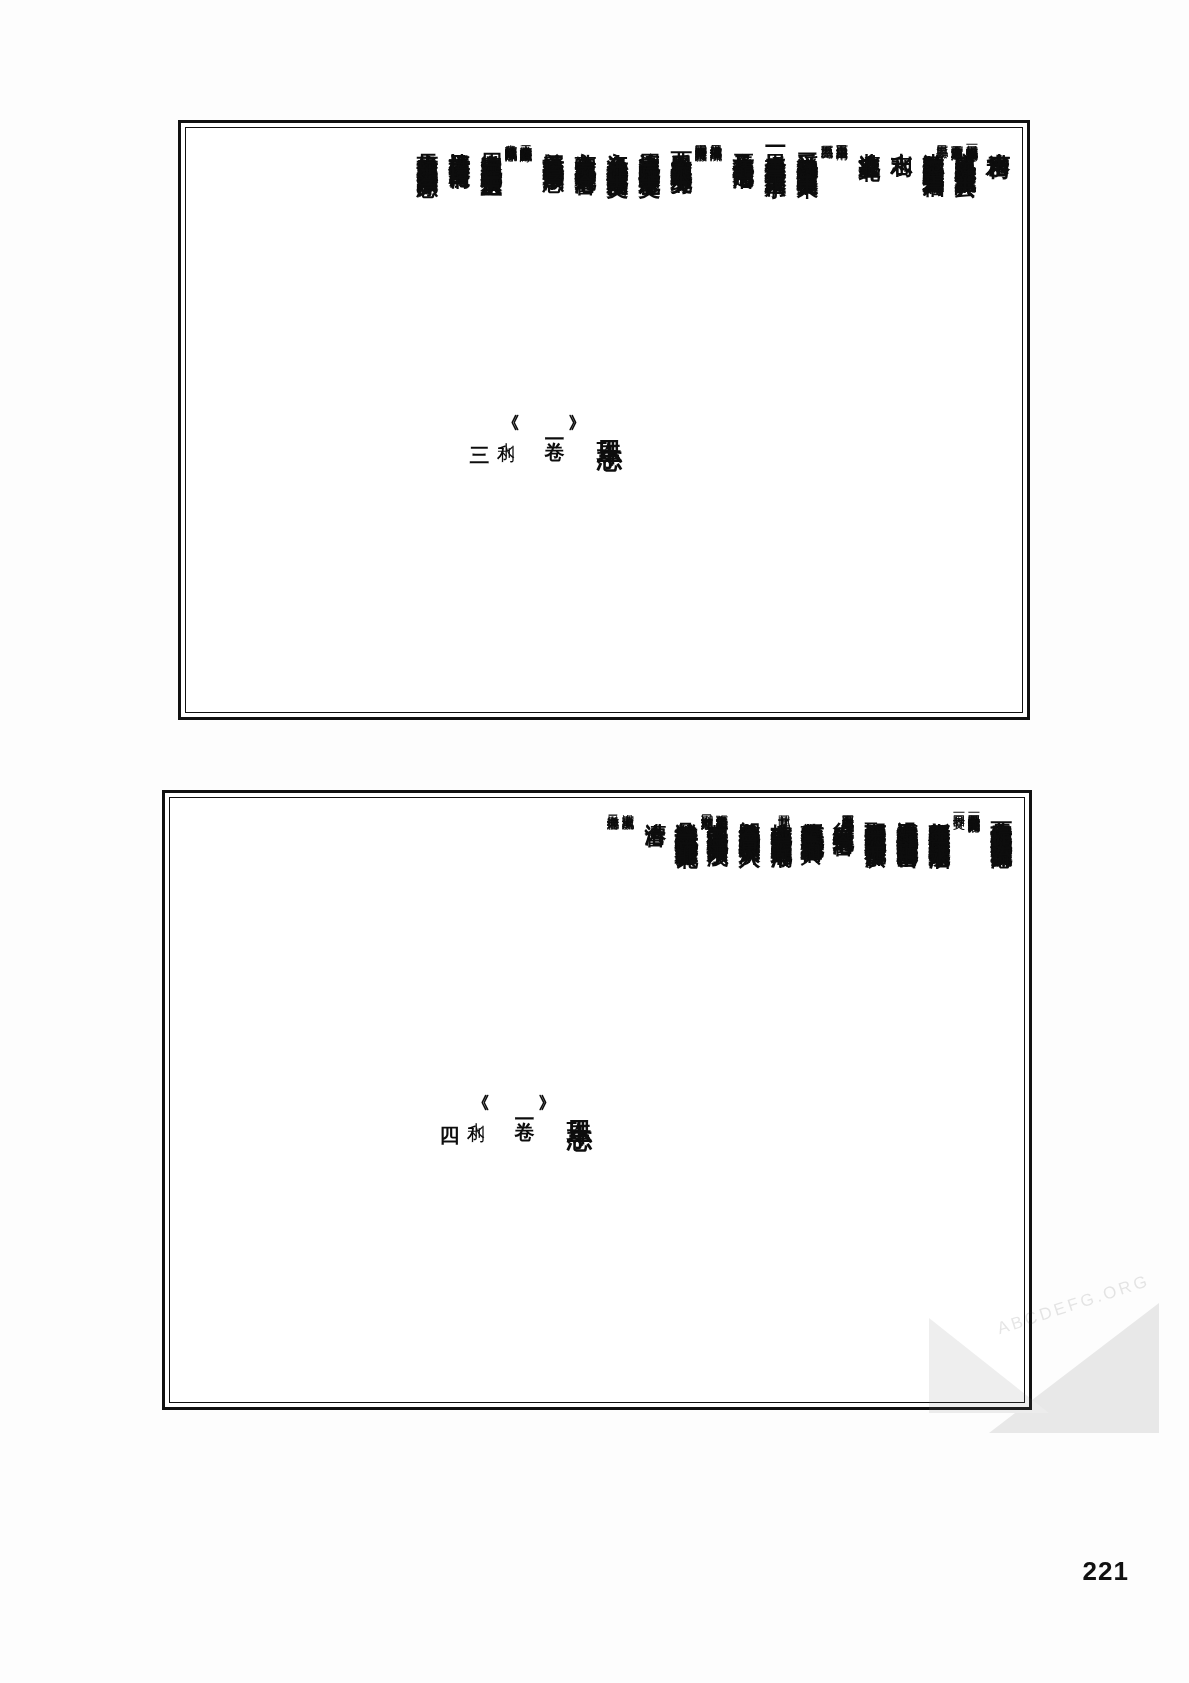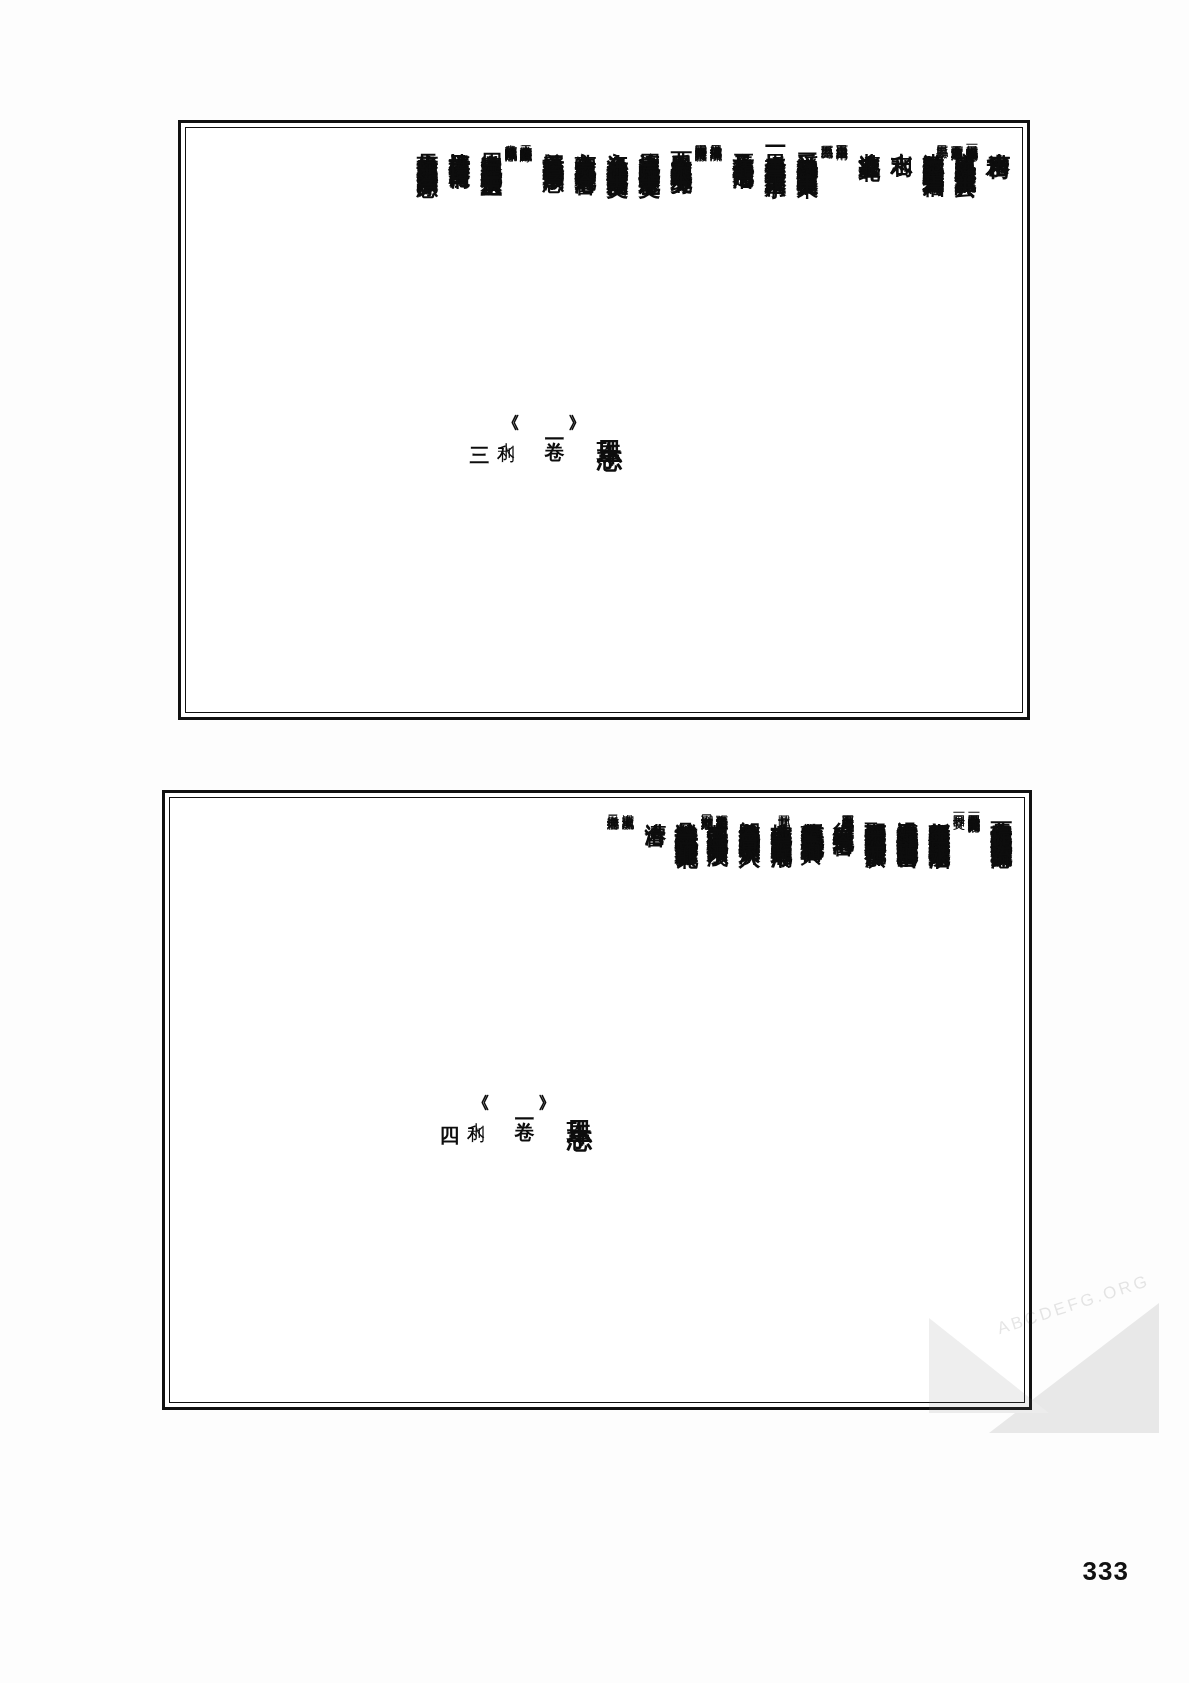--- a/index.html
+++ b/index.html
@@ -289,15 +289,15 @@
       </div>
     </div>
   </div>
 
   <div class="watermark">
     <div class="wm-shape"></div>
     <div class="wm-shape2"></div>
     <div class="wm-text">ABCDEFG.ORG</div>
   </div>
 
-  <div class="page-number">333</div>
+  <div class="page-number">221</div>
 
 </div>
 
 </body></html>

